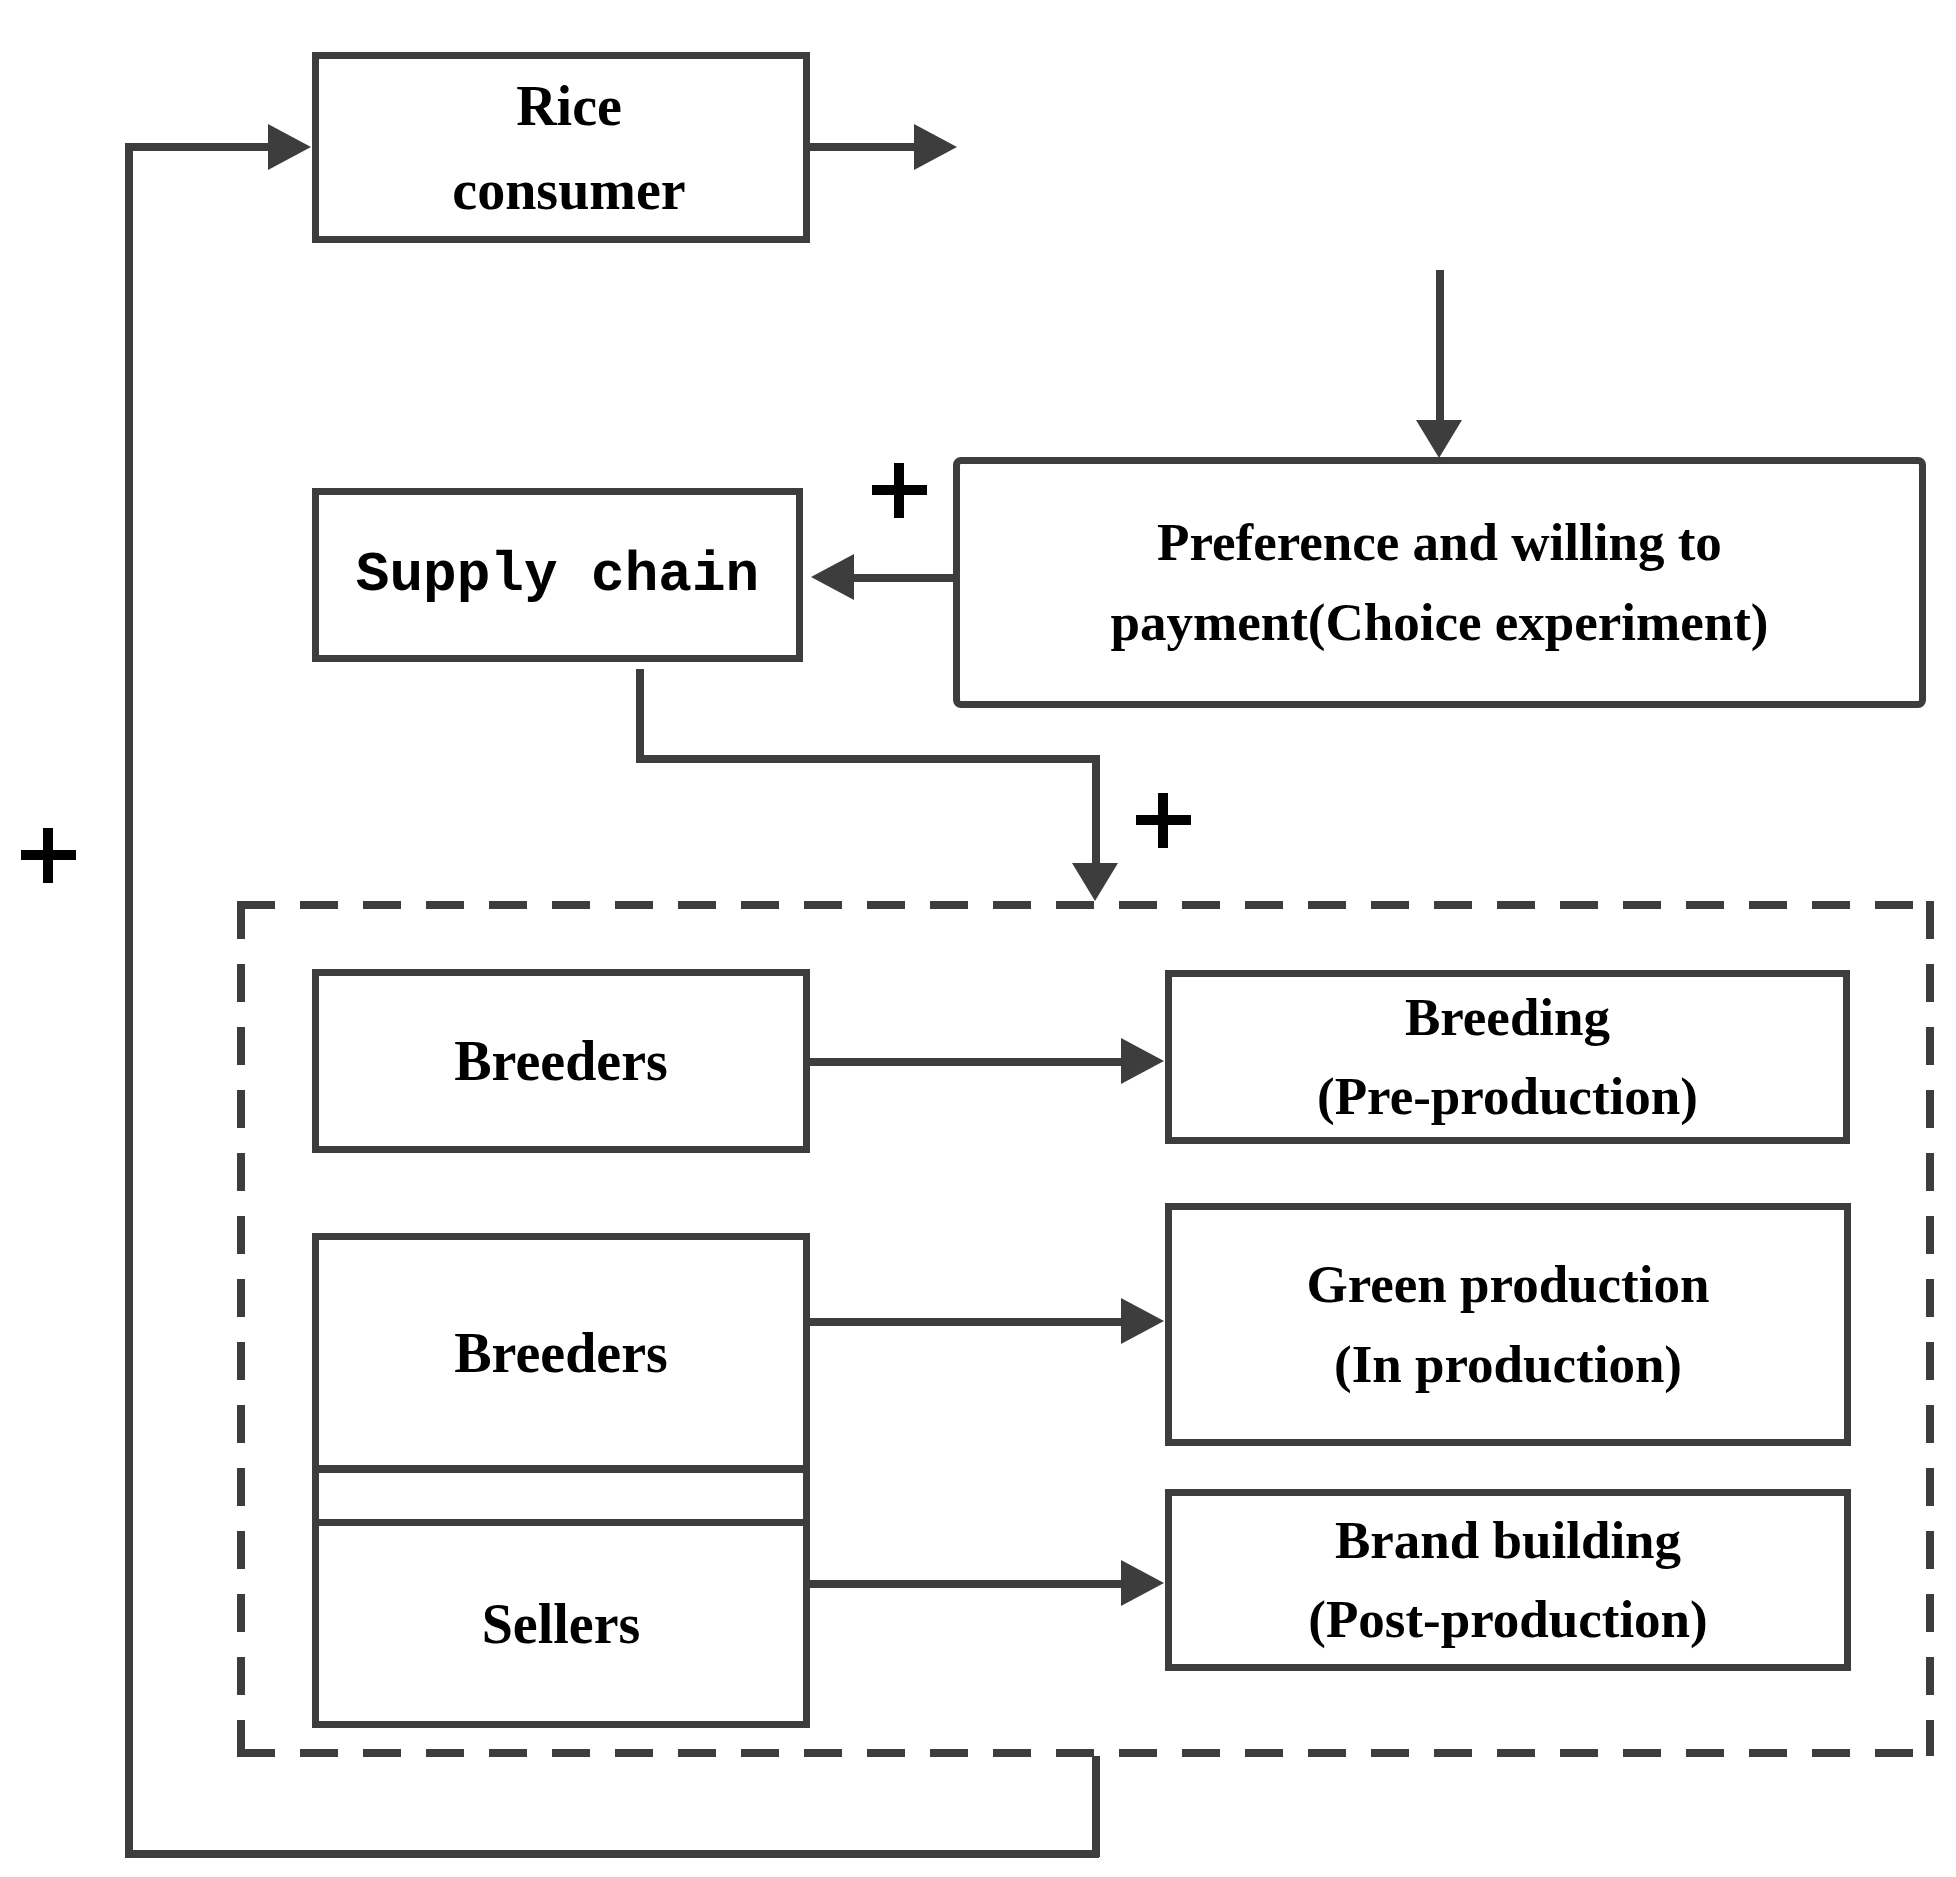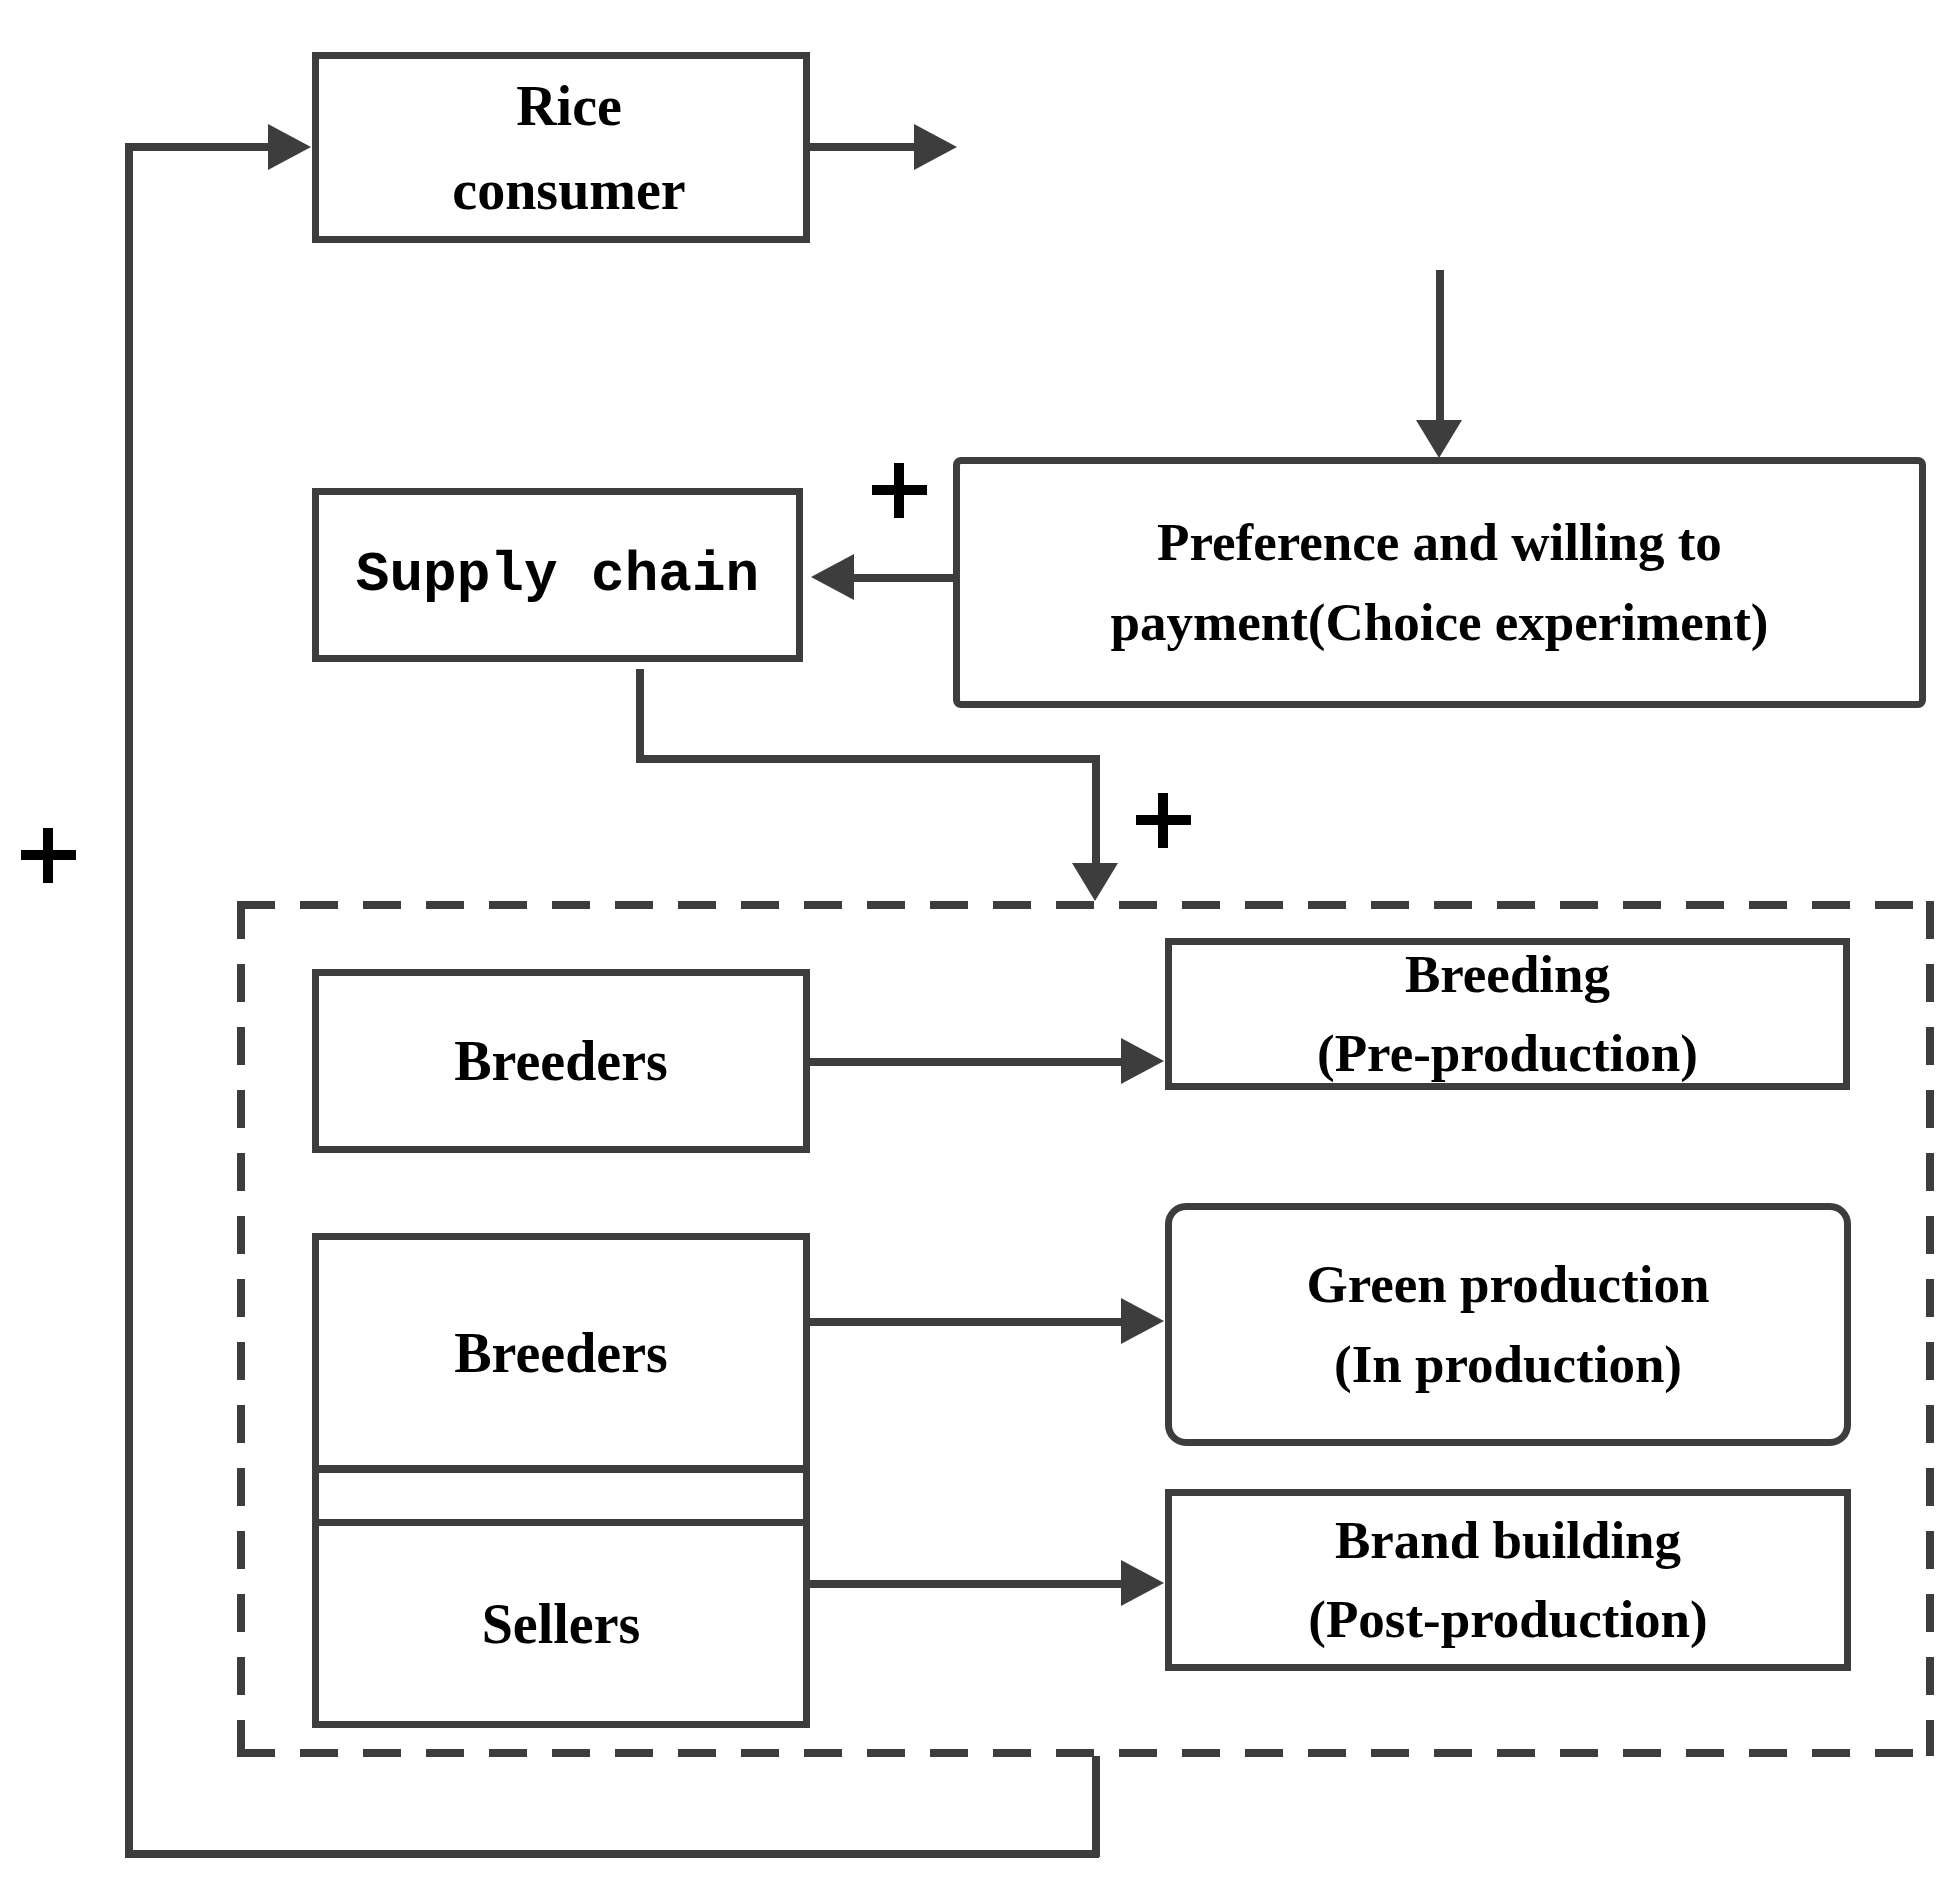--- a/index.html
+++ b/index.html
@@ -103,38 +103,38 @@
 
   <div class="box fs-lg" style="left:953px;top:457px;width:973px;height:251px;border-radius:8px;">
     <div>Preference and willing to</div>
     <div>payment(Choice experiment)</div>
   </div>
 
   <div class="box fs-xl" style="left:312px;top:969px;width:498px;height:184px;">
     <div>Breeders</div>
   </div>
 
-  <div class="box fs-lg" style="left:1165px;top:938px;width:685px;height:152px;">
+  <div class="box fs-lg" style="left:1165px;top:970px;width:685px;height:174px;">
     <div>Breeding</div>
     <div>(Pre-production)</div>
   </div>
 
   <div class="box ps-outer fs-xl" style="left:312px;top:1233px;width:498px;height:495px;">
     <div class="ps-region" style="height:225px;">
       <div>Breeders</div>
     </div>
     <div class="ps-divider"></div>
     <div class="ps-spacer"></div>
     <div class="ps-divider"></div>
     <div class="ps-region" style="flex:1;">
       <div>Sellers</div>
     </div>
   </div>
 
-  <div class="box fs-lg" style="left:1165px;top:1203px;width:686px;height:243px;border-radius:21px;">
+  <div class="box fs-lg" style="left:1165px;top:1203px;width:686px;height:243px;">
     <div>Green production</div>
     <div>(In production)</div>
   </div>
 
   <div class="box fs-lg" style="left:1165px;top:1489px;width:686px;height:182px;">
     <div>Brand building</div>
     <div>(Post-production)</div>
   </div>
 
 </div>

